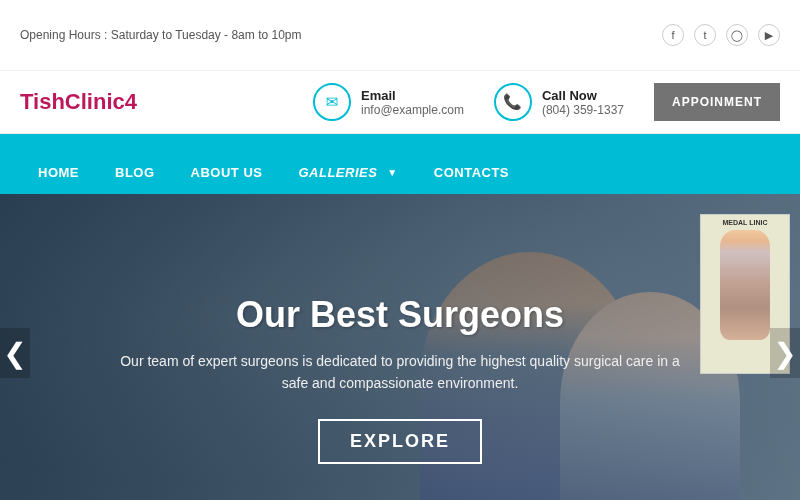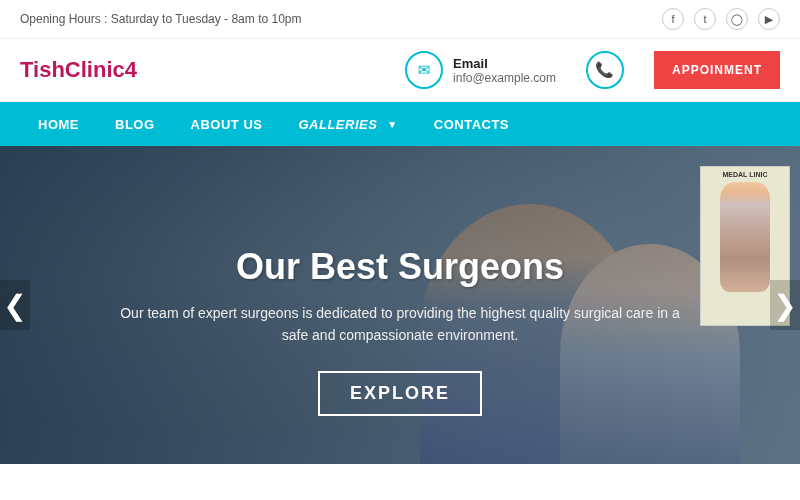--- a/index.html
+++ b/index.html
@@ -5,21 +5,21 @@
     * { margin: 0; padding: 0; box-sizing: border-box; }
     body { font-family: Arial, sans-serif; width: 800px; height: 500px; overflow: hidden; }
 
     
     .top-bar {
       background: #fff;
       border-bottom: 1px solid #eee;
       display: flex;
       justify-content: space-between;
       align-items: center;
-      padding: 8px 20px;
+      padding: 24px 20px;
       font-size: 12px;
       color: #555;
     }
     .top-bar-social {
       display: flex;
       gap: 10px;
     }
     .social-icon {
       width: 22px;
       height: 22px;
@@ -68,38 +68,38 @@
     .contact-label {
       font-weight: bold;
       font-size: 13px;
       color: #222;
     }
     .contact-value {
       font-size: 12px;
       color: #666;
     }
     .appointment-btn {
-      background: #ef4444;
+      background: #737373;
       color: #fff;
       border: none;
       padding: 12px 18px;
       font-size: 12px;
       font-weight: bold;
       letter-spacing: 1px;
       cursor: pointer;
       white-space: nowrap;
     }
 
     
     .nav {
       background: #00bcd4;
       display: flex;
       align-items: flex-end;
       padding: 0 20px;
-      height: 44px;
+      height: 60px;
       gap: 0;
     }
     .nav-item {
       color: #fff;
       font-size: 13px;
       font-weight: 600;
       padding: 0 18px;
       height: 44px;
       display: flex;
       align-items: center;
@@ -269,20 +269,24 @@
   <div class="contact-item">
     <div class="contact-icon-circle">✉</div>
     <div>
       <div class="contact-label">Email</div>
       <div class="contact-value">info@example.com</div>
     </div>
   </div>
 
   <div class="contact-item">
     <div class="contact-icon-circle">📞</div>
+    <div>
+      <div class="contact-label">Call Now</div>
+      <div class="contact-value">(804) 359-1337</div>
+    </div>
   </div>
 
   <button class="appointment-btn">APPOINMENT</button>
 </div>
 
 <nav class="nav">
   <div class="nav-item">HOME</div>
   <div class="nav-item">BLOG</div>
   <div class="nav-item">ABOUT US</div>
   <div class="nav-item nav-dropdown">

